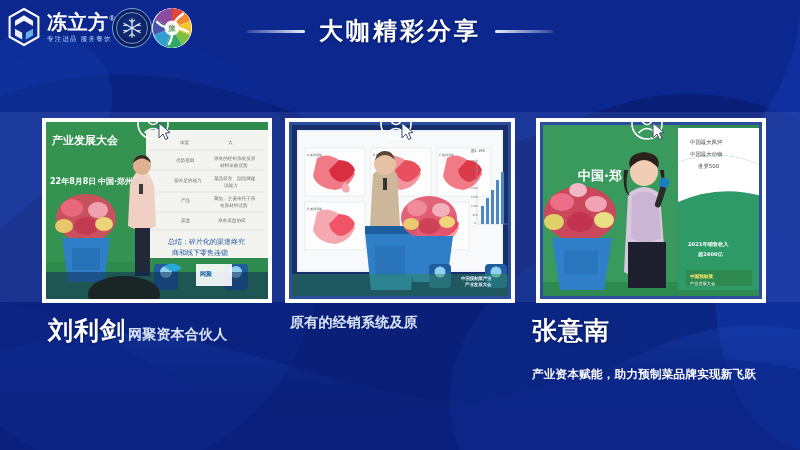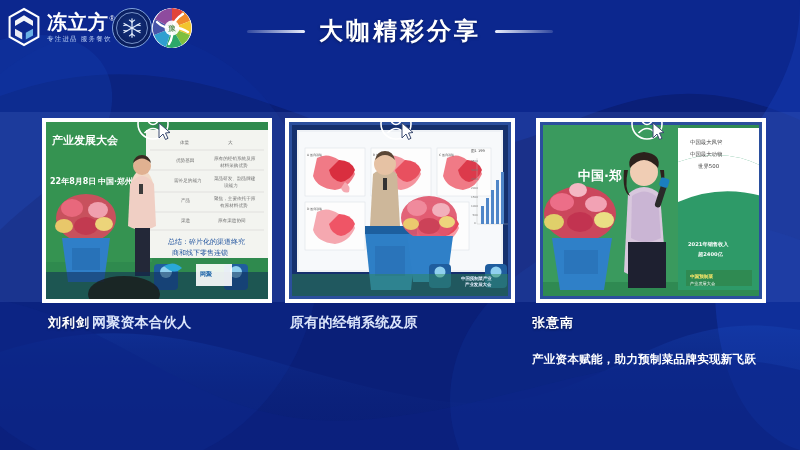--- a/index.html
+++ b/index.html
@@ -84,21 +84,21 @@
   }
 
   
   .caption { position:absolute; width:270px; }
   .caption.c1 { left:48px; top:314px; }
   .caption.c2 { left:288px; top:314px; }
   .caption.c3 { left:532px; top:314px; }
 
   .name-row { display:flex; align-items:baseline; white-space:nowrap; }
   .sp-name {
-    color:#ffffff; font-size:13px; font-weight:700; letter-spacing:1px;
+    color:#ffffff; font-size:25px; font-weight:700; letter-spacing:1px;
     text-shadow:0 1px 2px rgba(0,0,0,.4);
   }
   .sp-role {
     color:#dbe5fa; font-size:14px; font-weight:700; margin-left:2px;
     letter-spacing:.2px;
   }
   .sp-topic {
     color:#ffffff; font-size:11.5px; font-weight:700; margin-top:20px;
     letter-spacing:.3px; white-space:nowrap;
   }

